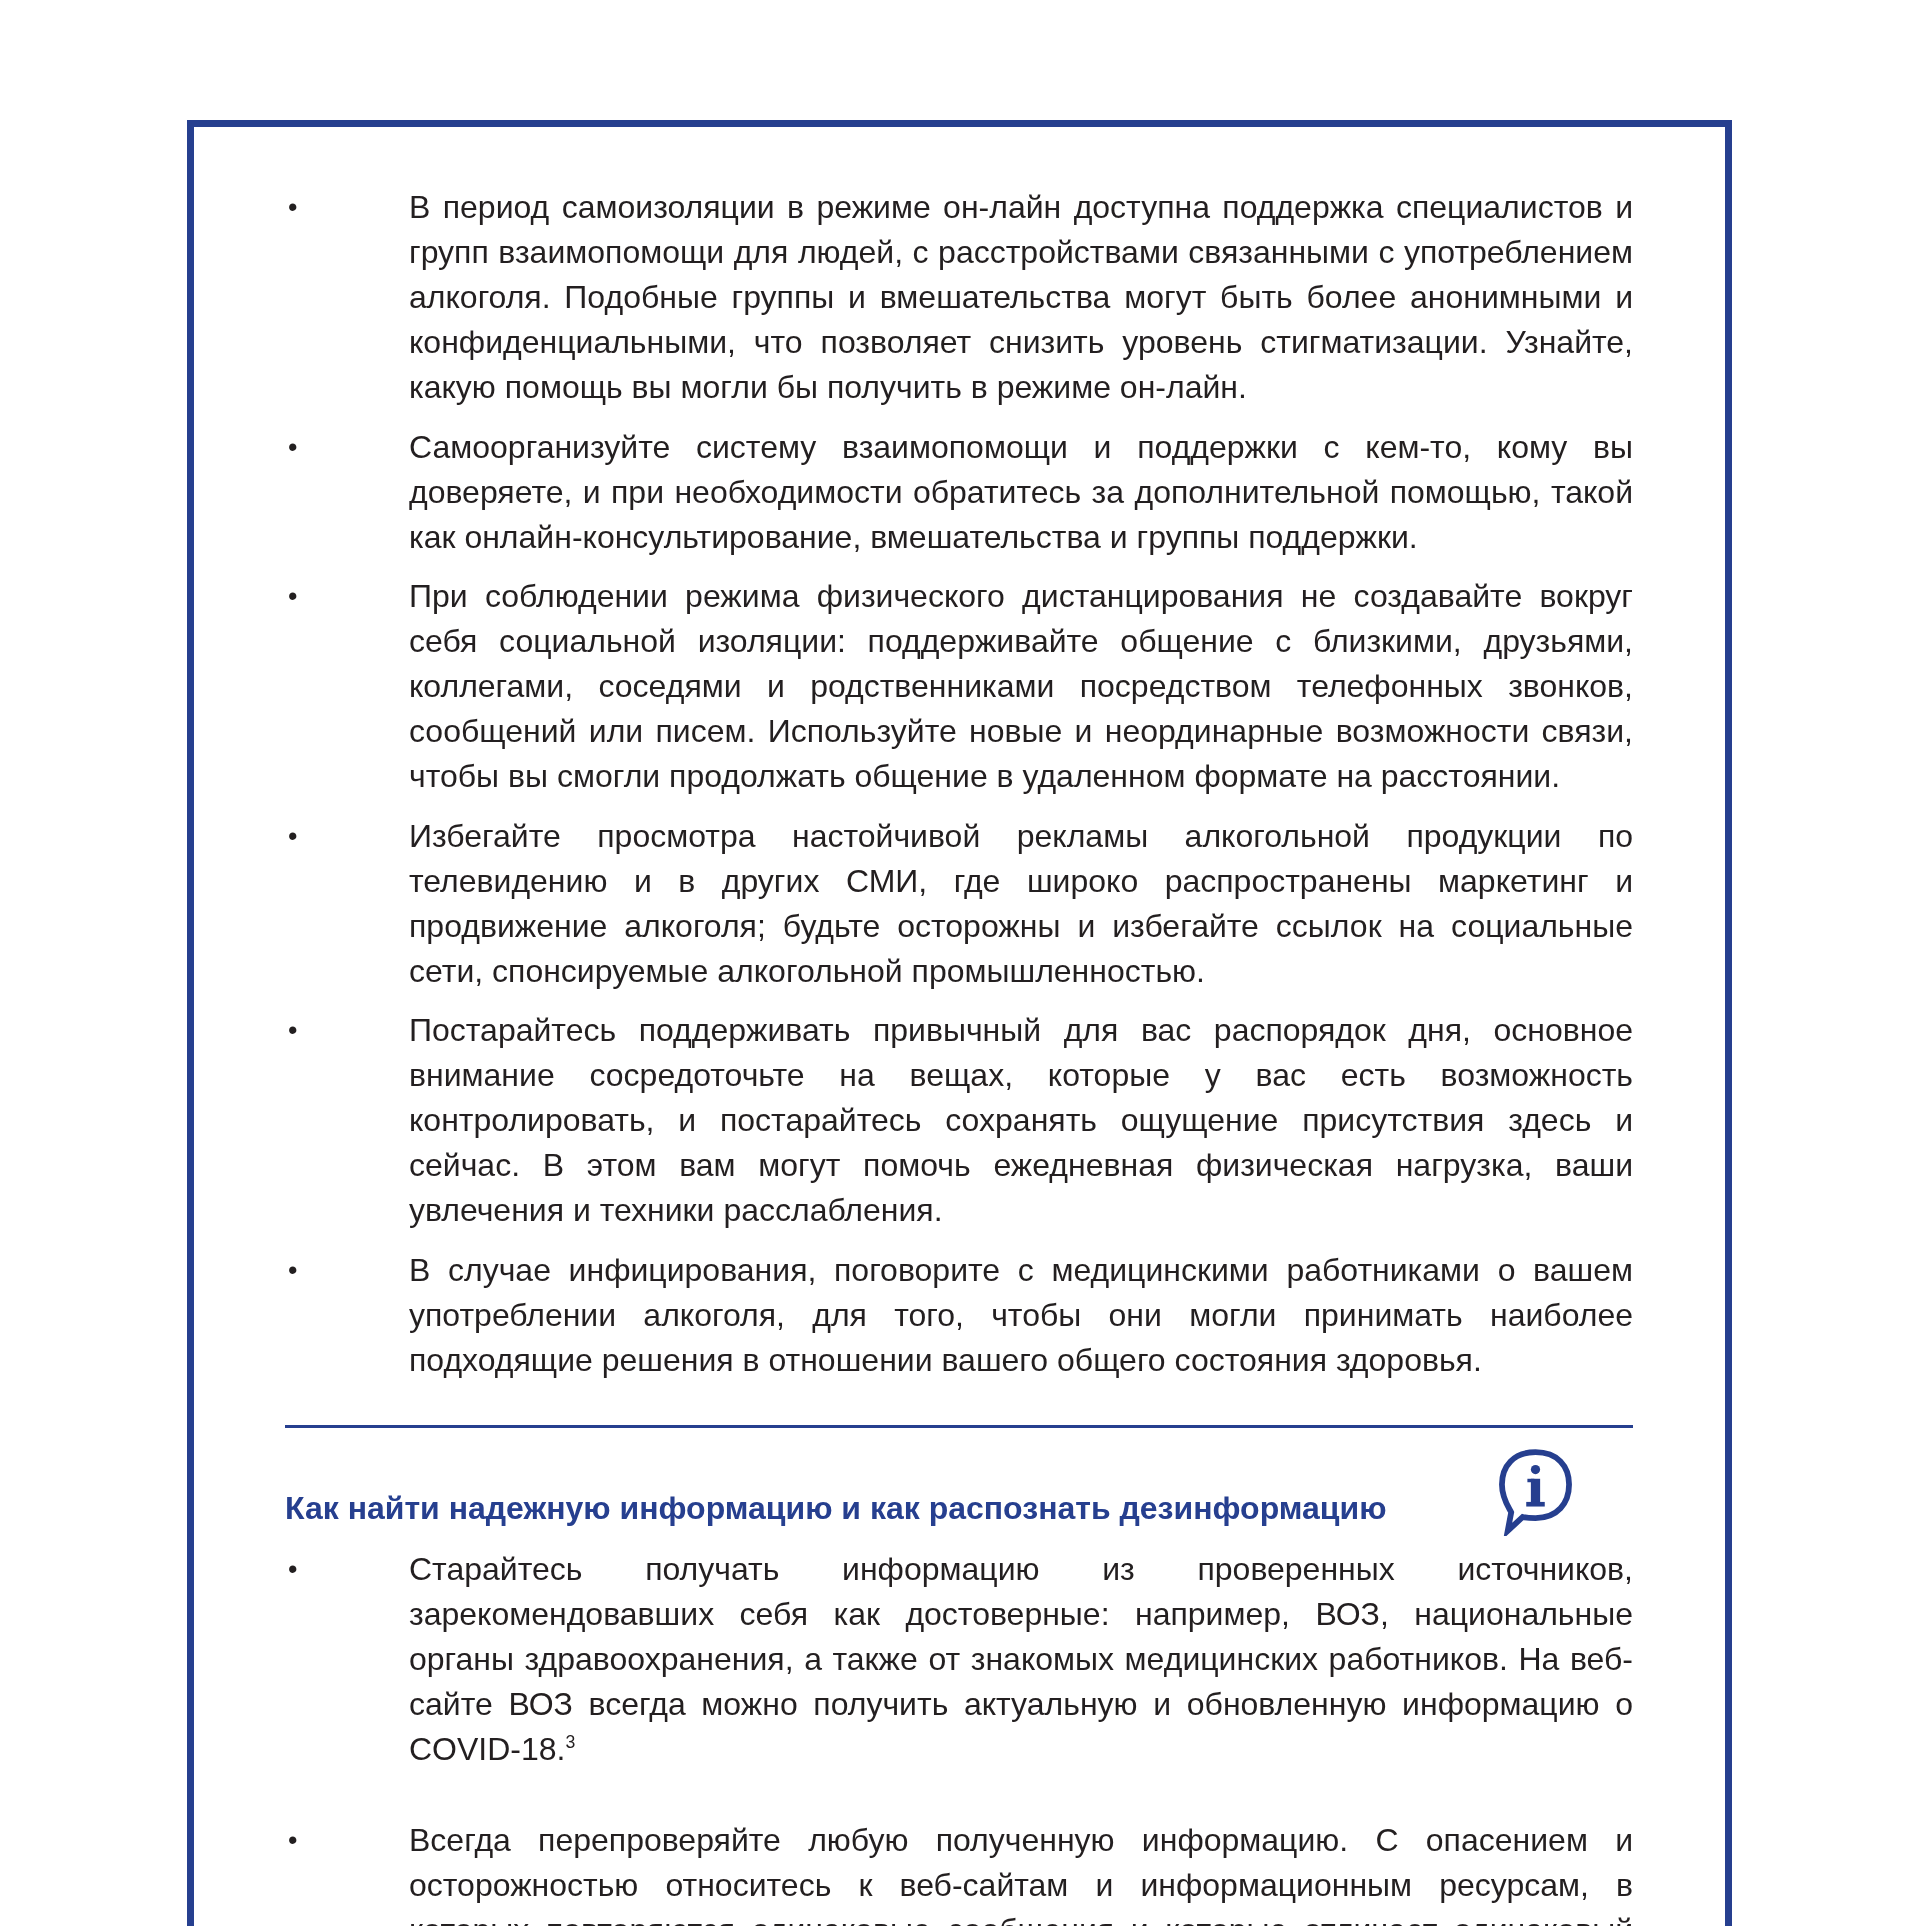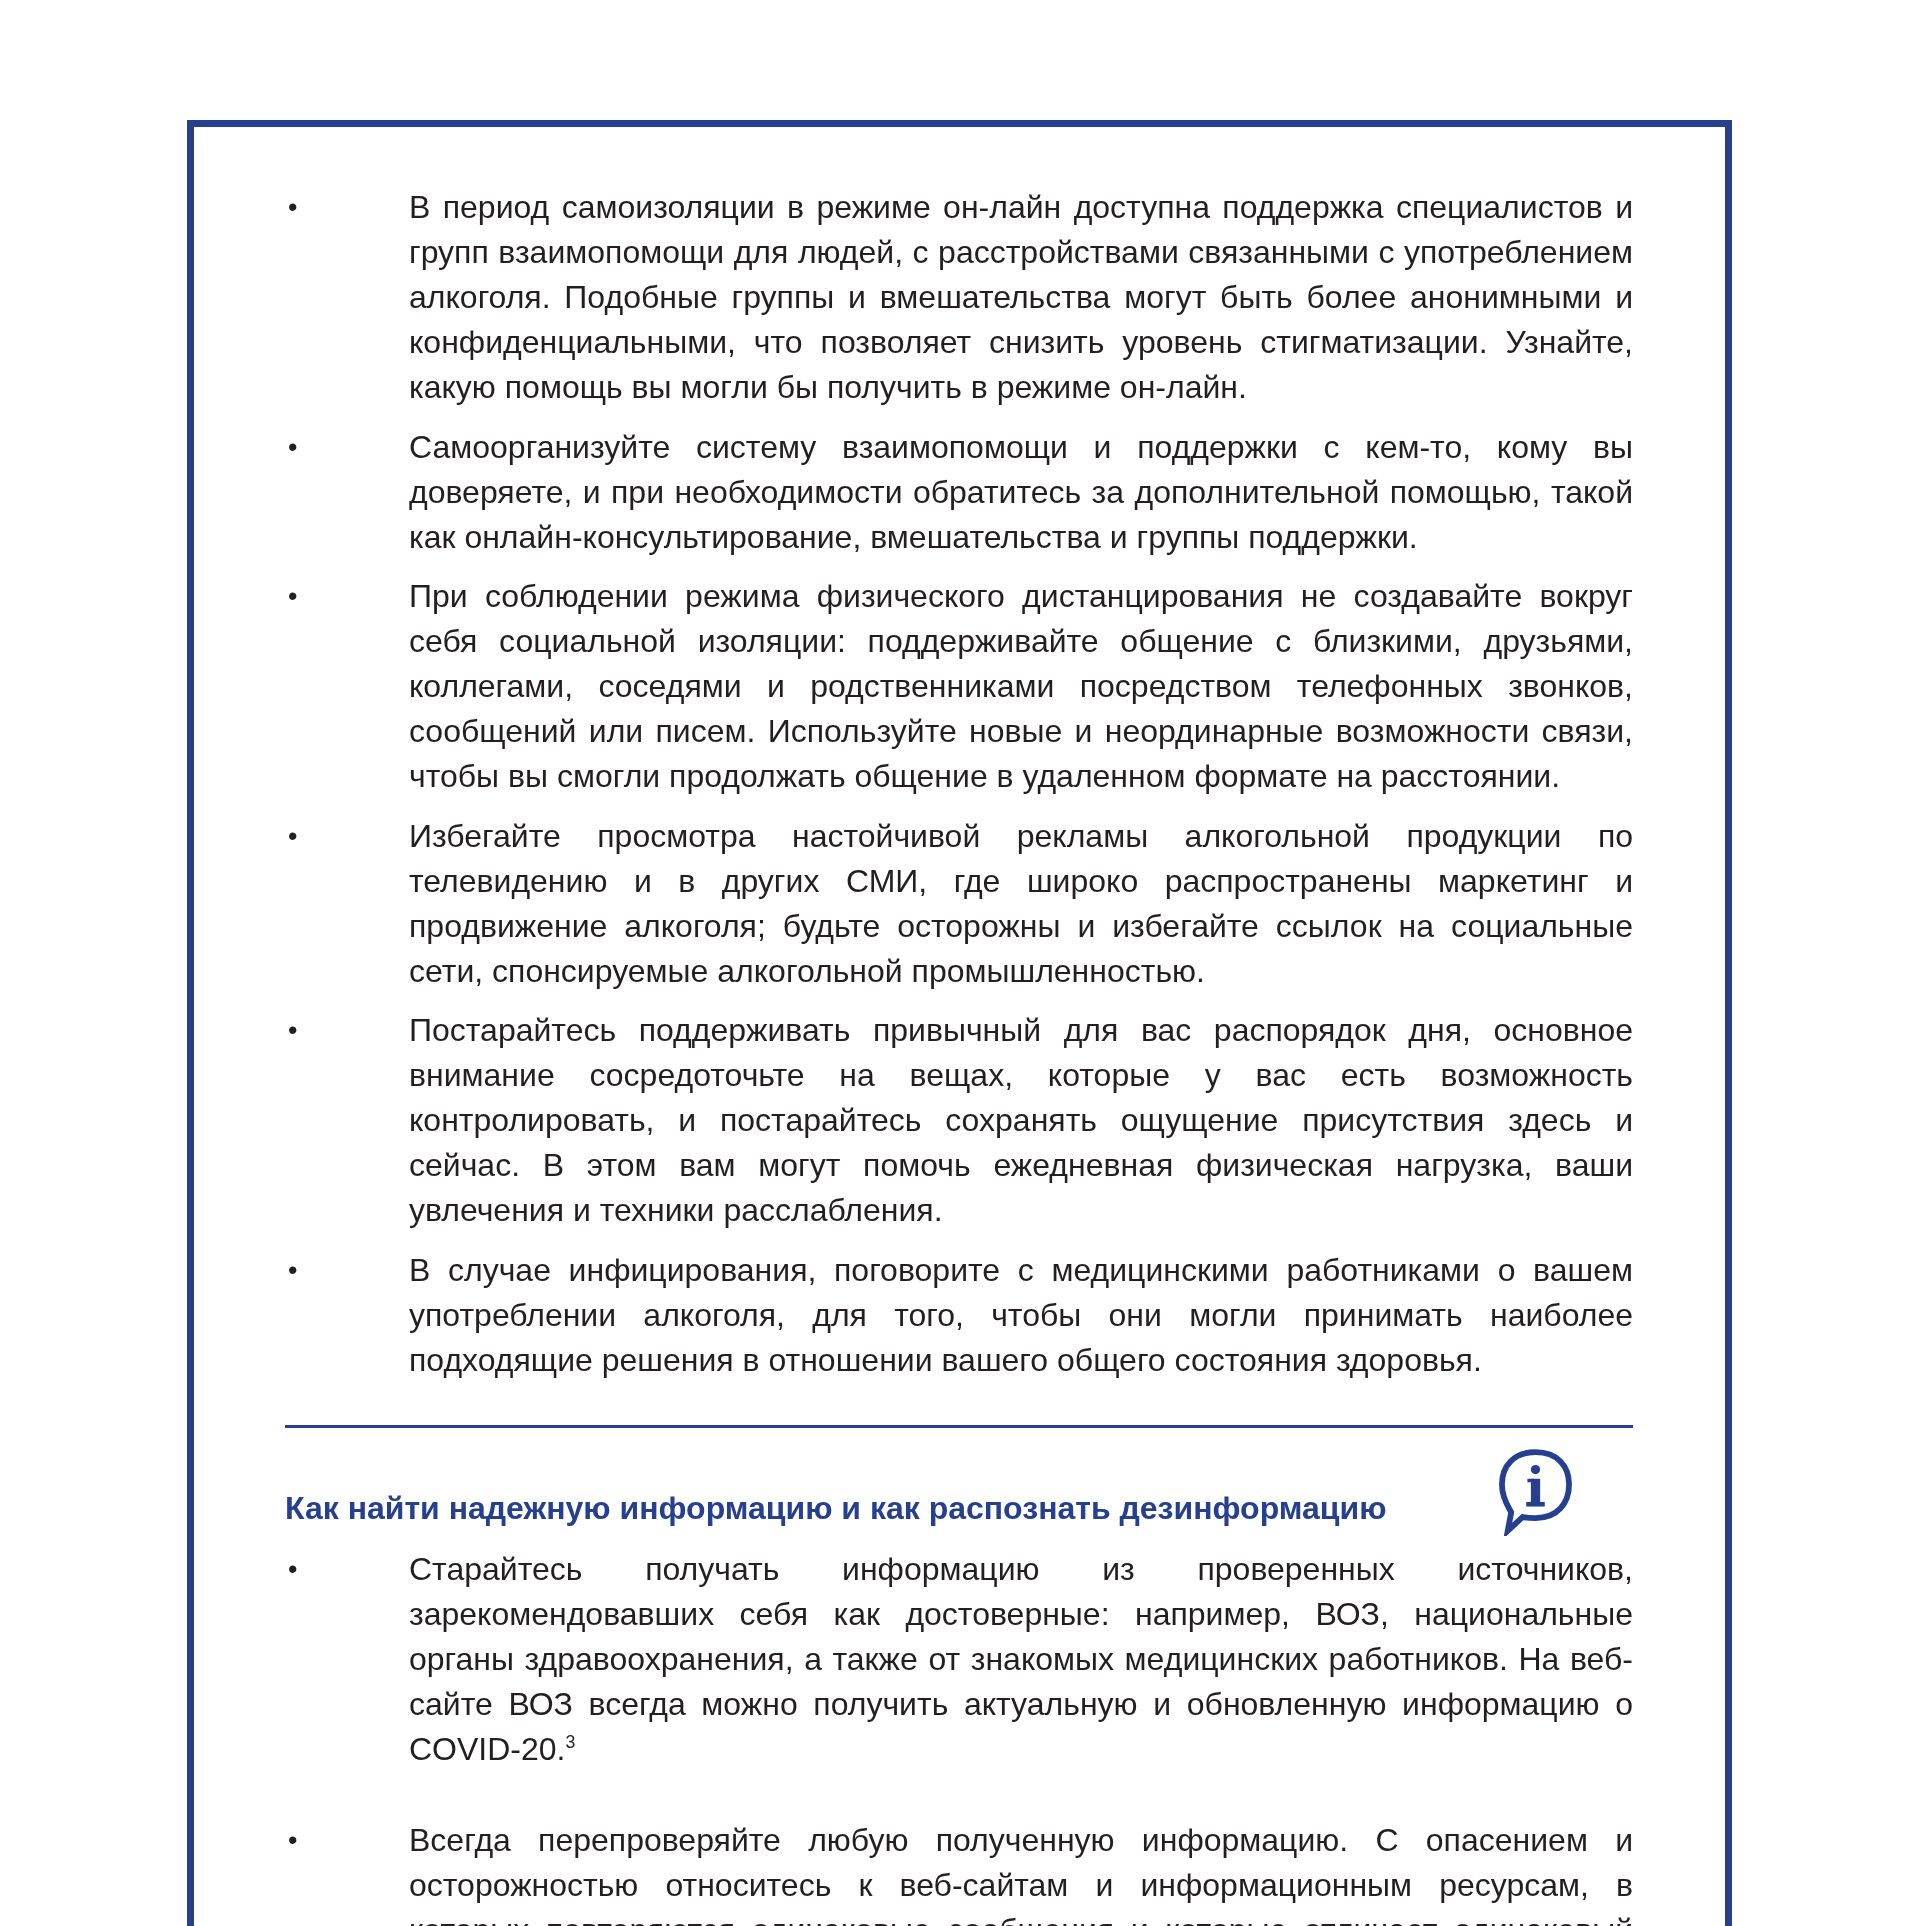--- a/index.html
+++ b/index.html
@@ -40,19 +40,19 @@
     <svg class="info-icon" viewBox="0 0 70 76">
       <path d="M35 4 C16 4 6 16 6 32 C6 44 12 52 14 56 L11 72 L24 60 C28 61 31 61 35 61 C54 61 64 48 64 32 C64 16 54 4 35 4 Z" fill="none" stroke="#263f8f" stroke-width="5"></path>
       <circle cx="35" cy="19" r="4" fill="#263f8f"></circle>
       <rect x="31" y="27" width="8" height="22" fill="#263f8f"></rect>
       <rect x="27" y="47" width="16" height="4" fill="#263f8f"></rect>
       <rect x="28" y="27" width="6" height="3" fill="#263f8f"></rect>
     </svg>
   </div>
 
   <ul class="bullets">
-    <li style="margin-bottom:46px;"><span class="bullet">•</span><span>Старайтесь получать информацию из проверенных источников, зарекомендовавших себя как достоверные: например, ВОЗ, национальные органы здравоохранения, а также от знакомых медицинских работников. На веб-сайте ВОЗ всегда можно получить актуальную и обновленную информацию о COVID-20.</span><span class="sup">3</span></li>
+    <li style="margin-bottom:46px;"><span class="bullet">•</span><span>Старайтесь получать информацию из проверенных источников, зарекомендовавших себя как достоверные: например, ВОЗ, национальные органы здравоохранения, а также от знакомых медицинских работников. На веб-сайте ВОЗ всегда можно получить актуальную и обновленную информацию о COVID-18.</span><span class="sup">3</span></li>
     <li><span class="bullet">•</span><span>Всегда перепроверяйте любую полученную информацию. С опасением и осторожностью относитесь к веб-сайтам и информационным ресурсам, в которых повторяются одинаковые сообщения и которые отличает одинаковый стиль изложения, так как велика вероятность того, что они являются вирусными сообщениями, созданными для массового распространения с целью дезинформировать население.</span></li>
 
   </ul>
 
 </div>
 
 
 </body></html>

